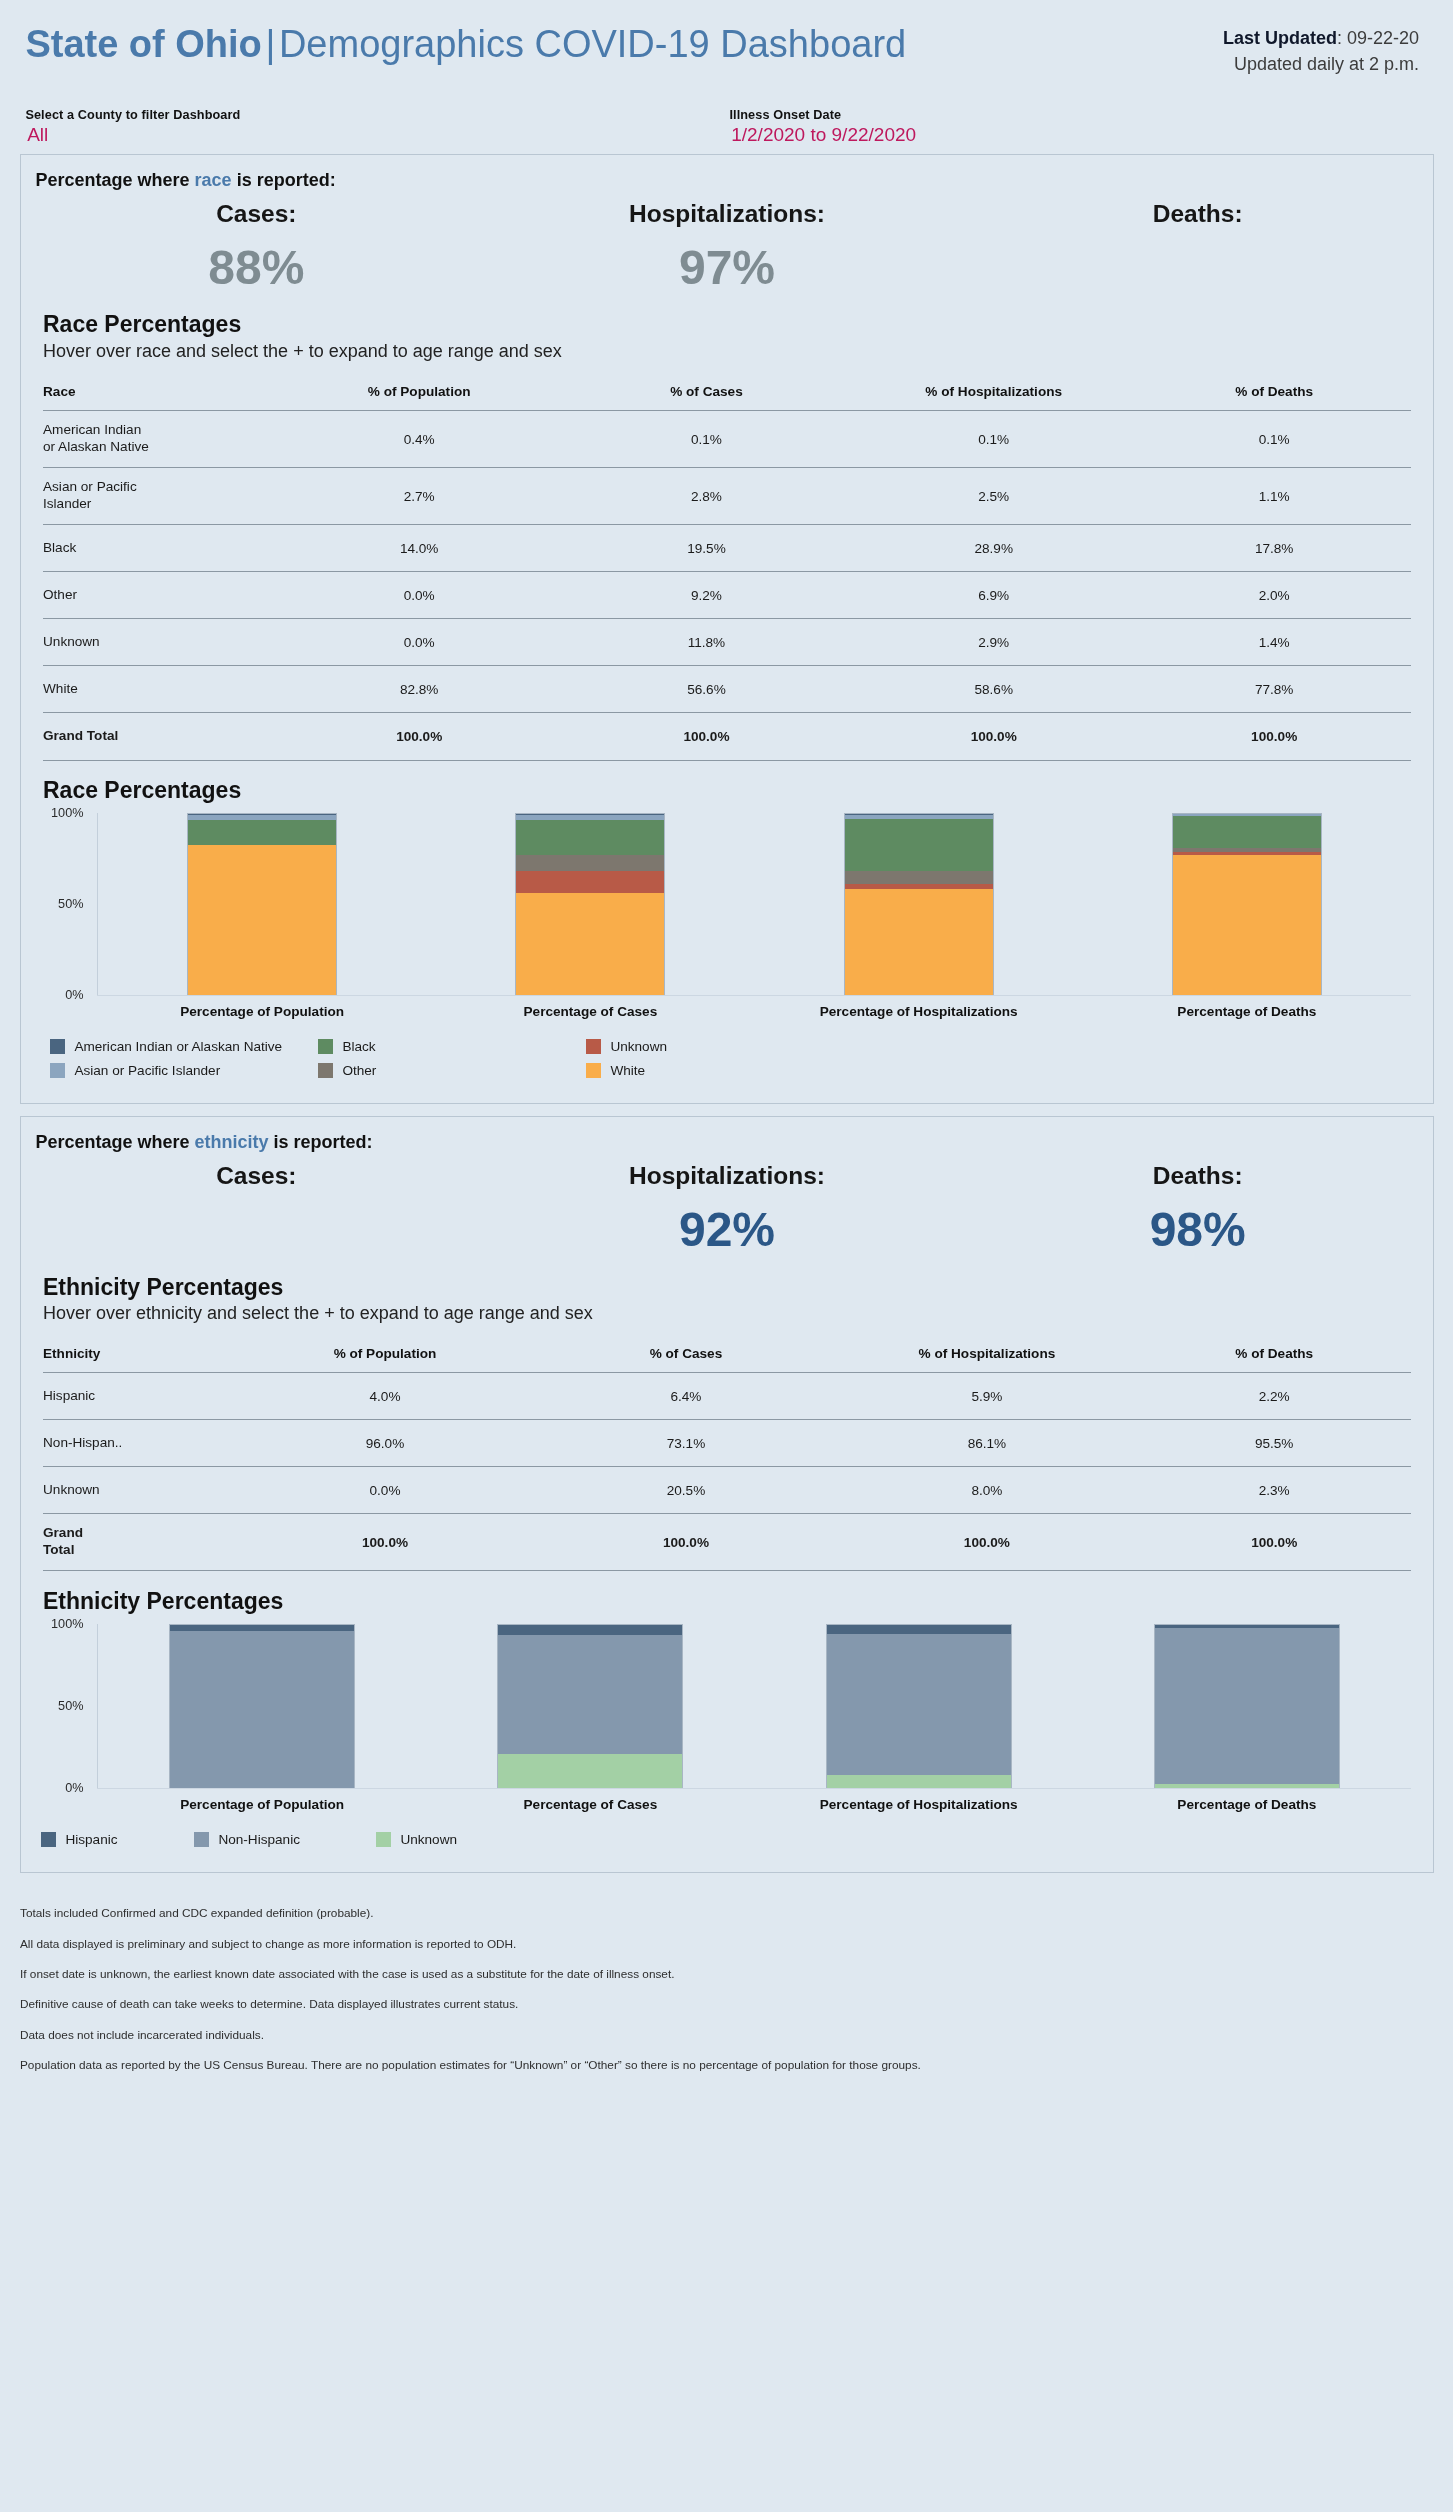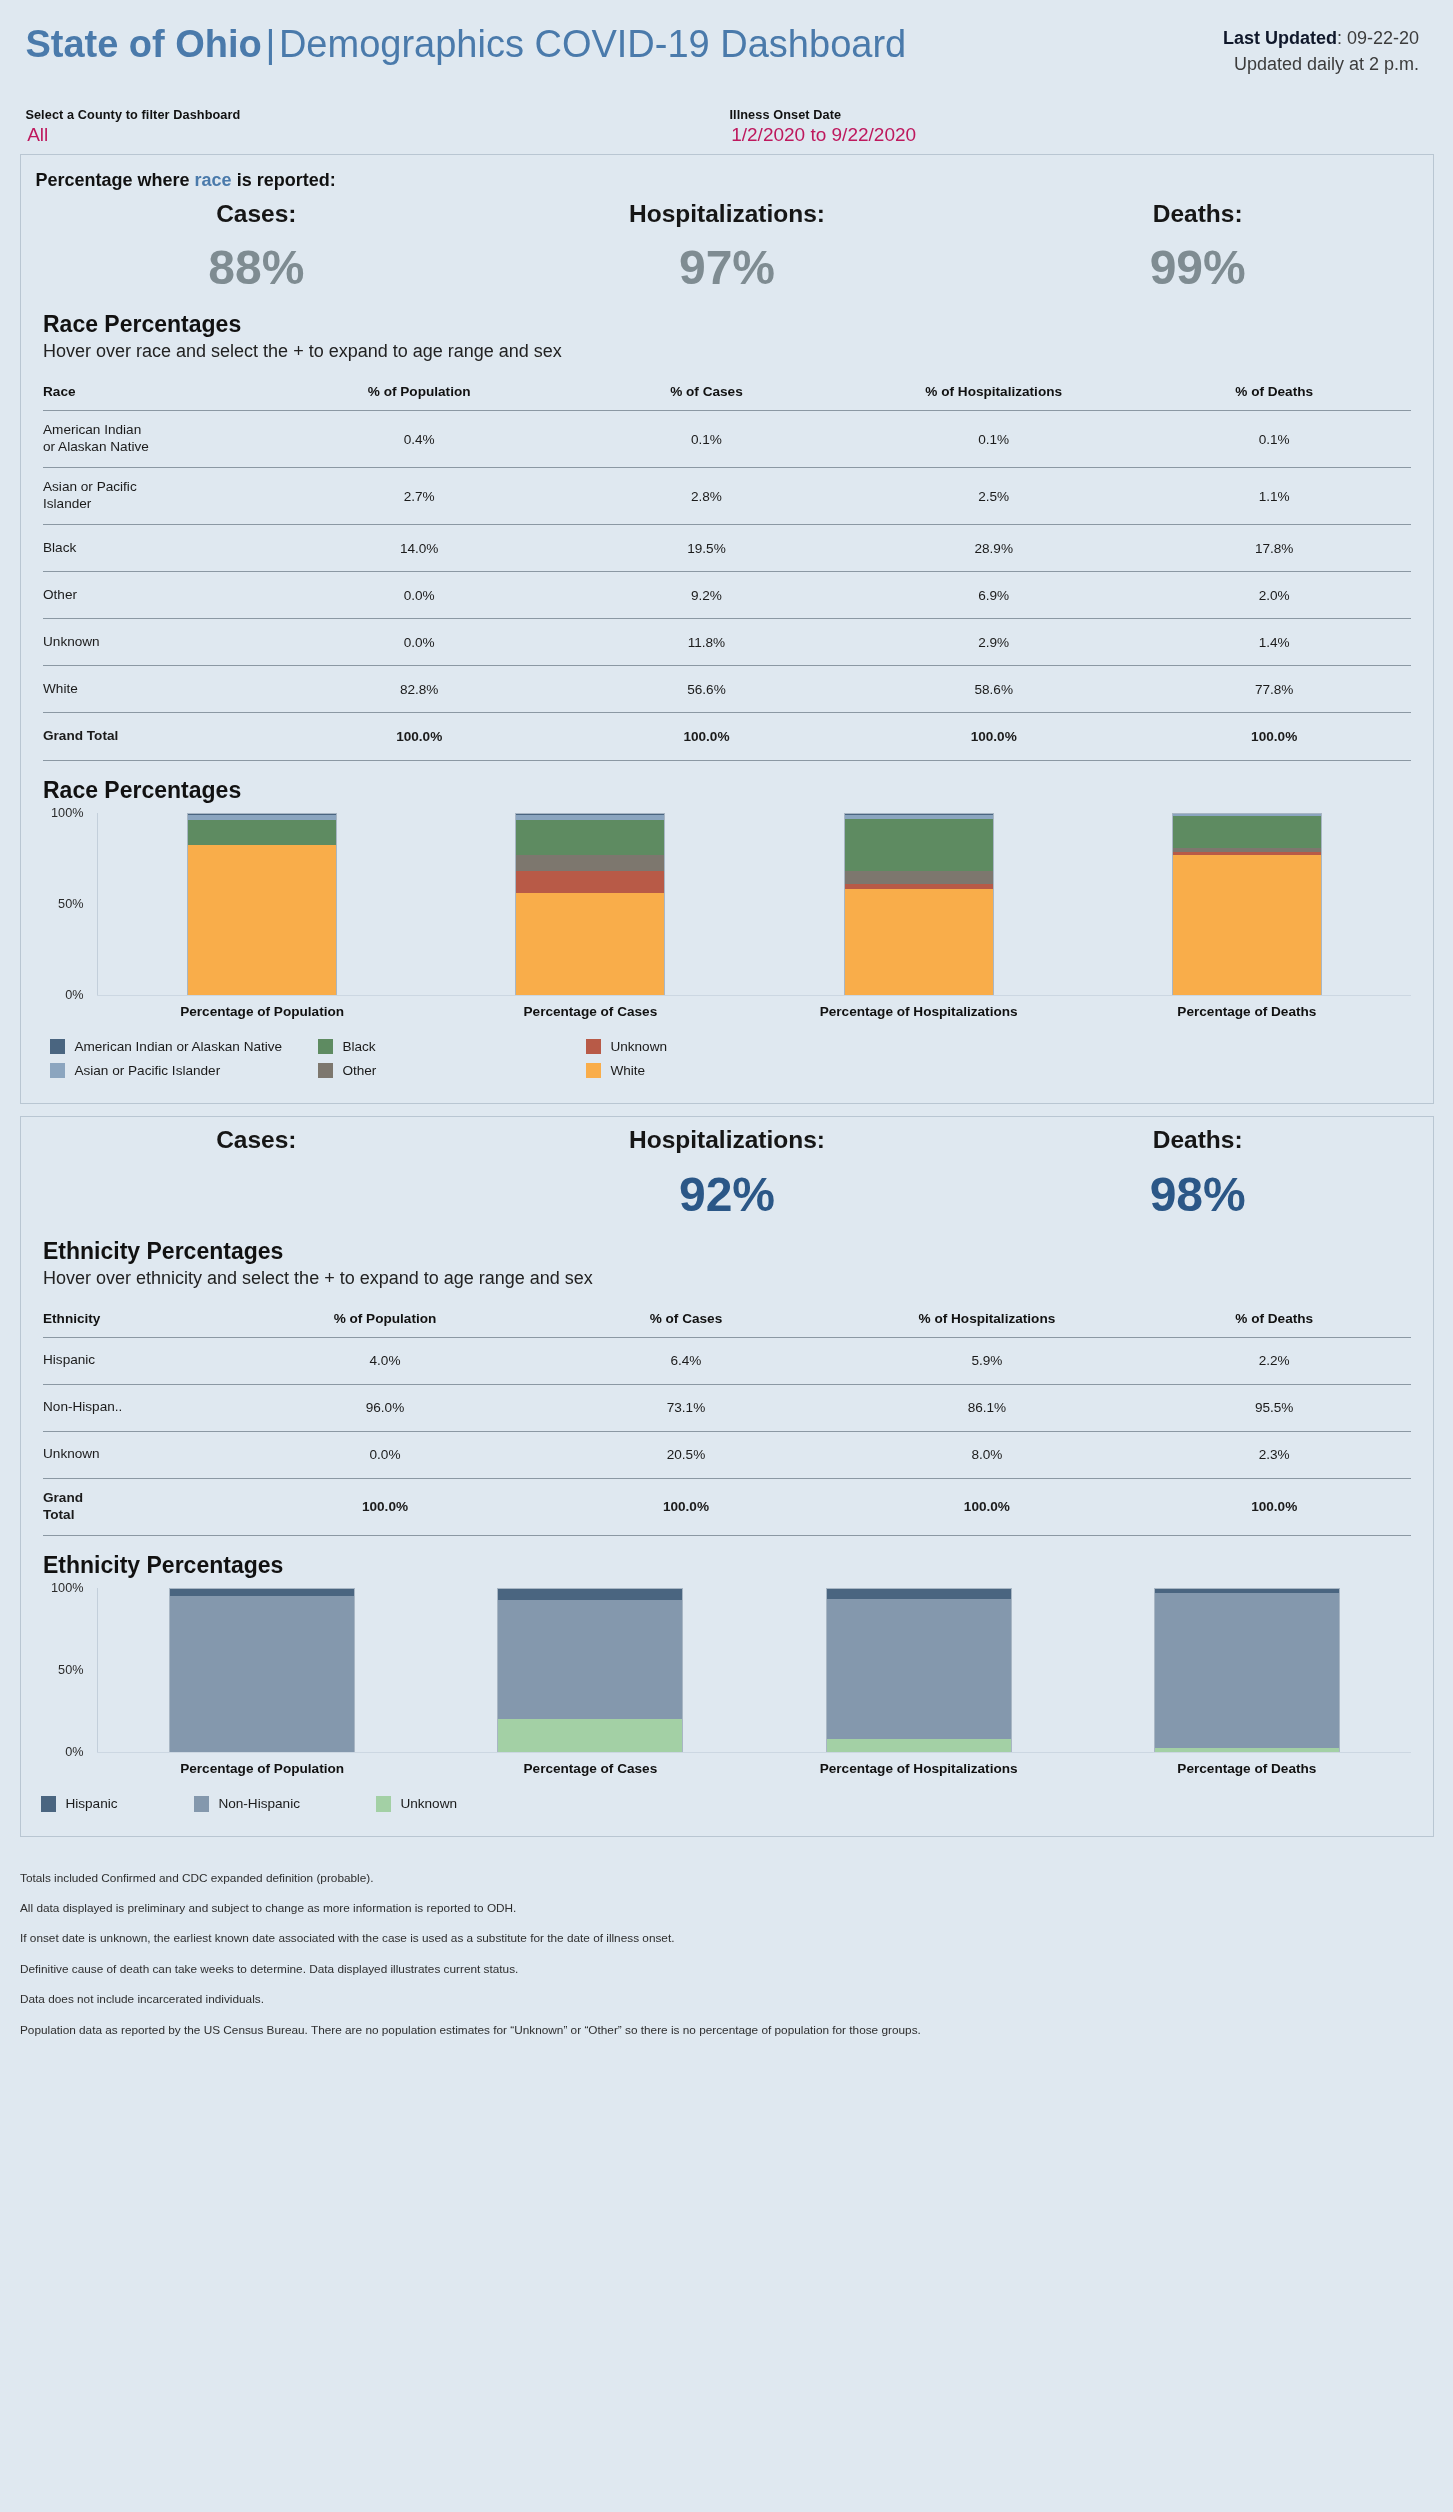--- a/index.html
+++ b/index.html
@@ -138,21 +138,20 @@
     <div class="kpi">
       <div class="kpi-label">Cases:</div>
       <div class="kpi-value gray">88%</div>
     </div>
     <div class="kpi">
       <div class="kpi-label">Hospitalizations:</div>
       <div class="kpi-value gray">97%</div>
     </div>
     <div class="kpi">
       <div class="kpi-label">Deaths:</div>
-      <div class="kpi-value gray">99%</div>
     </div>
   </div>
 
   <div class="sect-title">Race Percentages</div>
   <div class="sect-sub">Hover over race and select the + to expand to age range and sex</div>
 
   <table class="dt">
     <thead>
       <tr>
         <th class="first" style="width:17%">Race</th>
@@ -324,20 +323,23 @@
       </div>
       <div class="lg-item">
         <span class="sw" style="background:#f9ad4a"></span>
         <span class="lg-text">White</span>
       </div>
     </div>
   </div>
 </div>
 
 <div class="panel">
+  <div class="panel-lead">
+    <span>Percentage where </span><span class="kw">ethnicity</span><span> is reported:</span>
+  </div>
 
   <div class="kpis">
     <div class="kpi">
       <div class="kpi-label">Cases:</div>
     </div>
     <div class="kpi">
       <div class="kpi-label">Hospitalizations:</div>
       <div class="kpi-value blue">92%</div>
     </div>
     <div class="kpi">

